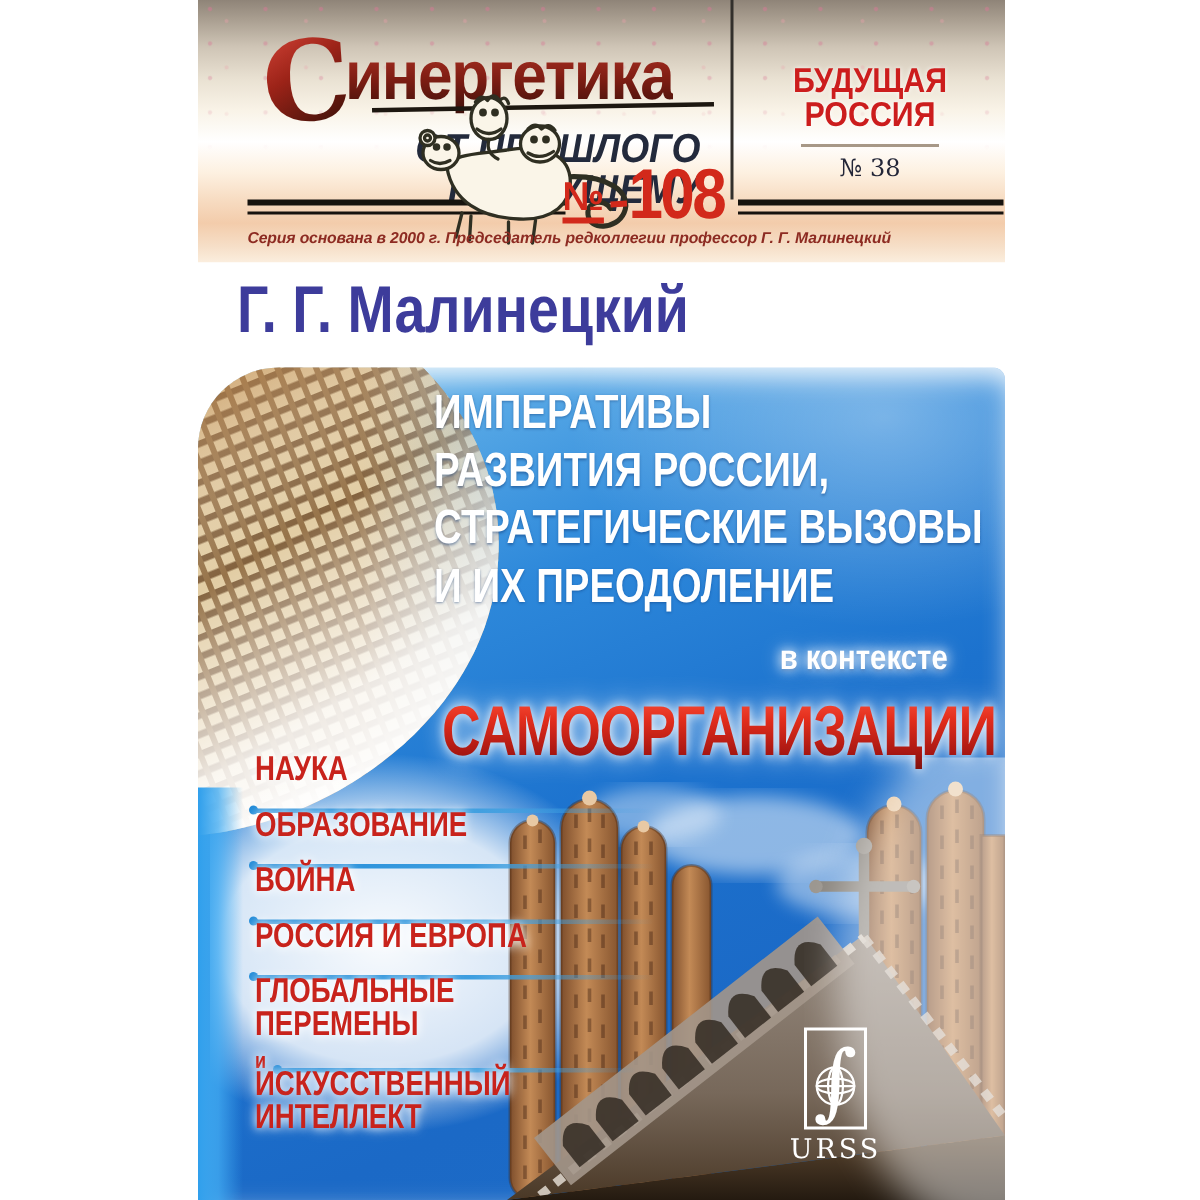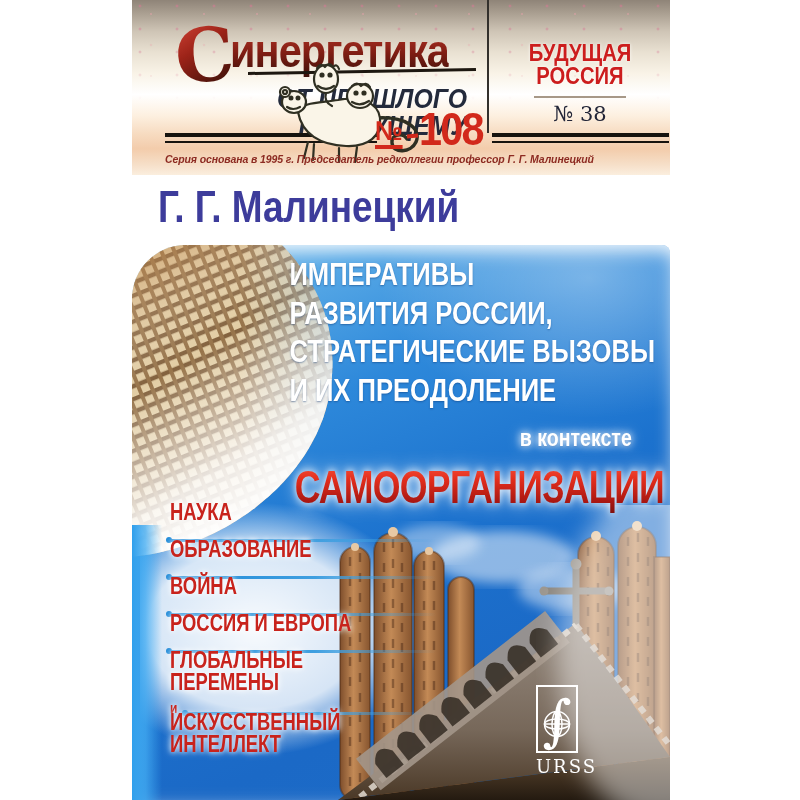--- a/index.html
+++ b/index.html
@@ -47,21 +47,21 @@
   .issue .num{font-weight:bold;font-size:47px;line-height:.82;letter-spacing:-2px;
     transform:scaleX(.88);transform-origin:0 0;}
 
   .series-note{position:absolute;left:33px;top:153px;width:470px;font-size:10.5px;font-style:italic;
     font-weight:bold;color:#8d2b22;white-space:nowrap;letter-spacing:-.1px;}
 
   .future{position:absolute;left:360px;top:42px;width:176px;text-align:center;}
   .future .fline{font-weight:bold;font-size:23px;line-height:23px;color:#cc1d1d;
     transform:scaleX(.88);transform-origin:50% 50%;text-shadow:0 0 4px rgba(255,255,255,.8);}
   .future .frule{width:92px;height:1.5px;background:#a79887;margin:8px auto 4px;}
-  .future .fissue{font-family:"DejaVu Serif",serif;font-size:21px;color:#232638;}
+  .future .fissue{font-family:"DejaVu Serif",serif;font-size:16px;color:#232638;}
 
   
   .dragon{position:absolute;left:140px;top:50px;}
 
   
   .author-band{position:absolute;left:0;top:175px;width:538px;height:84px;background:#fff;}
   .author{position:absolute;left:26px;top:7px;font-size:44px;font-weight:bold;color:#3d3c9b;
     transform:scaleX(.84);transform-origin:0 50%;letter-spacing:0;white-space:nowrap;}
 
   
@@ -95,21 +95,21 @@
     white-space:pre-line;transform:scaleX(.8);transform-origin:0 50%;
     text-shadow:0 0 6px rgba(255,255,255,.95),0 0 10px rgba(255,255,255,.8);}
   .topic.small{font-size:15px;}
   .rule{position:absolute;left:36px;width:268px;height:2.5px;z-index:4;
     background:linear-gradient(90deg,#1f8ad8 0%,#3f9fe0 55%,rgba(130,195,240,0) 100%);}
   .rule::before{content:"";position:absolute;left:-2px;top:-2px;width:6px;height:6px;border-radius:50%;background:#1f8ad8;}
   .rule.short{width:240px;}
 
   .urss{position:absolute;left:404px;top:440px;z-index:6;width:42px;height:68px;
     border:2px solid #fff;box-sizing:border-box;}
-  .urss-label{position:absolute;left:385px;top:511px;z-index:6;width:80px;text-align:right;
+  .urss-label{position:absolute;left:385px;top:511px;z-index:6;width:80px;text-align:center;
     font-family:"DejaVu Serif",serif;font-size:18px;letter-spacing:2px;color:#fff;}
 </style>
 </head>
 <body>
 
 <div class="stage">
   <div class="cover">
 
     <div class="band">
       <div class="vdivider"></div>
@@ -146,21 +146,21 @@
           <path d="M80,52 Q88,57 97,51" fill="none"></path>
         </g>
       </svg>
 
       <div class="issue">
         <span class="no">№</span>
         <span class="dash"></span>
         <span class="num">108</span>
       </div>
 
-      <div class="series-note">Серия основана в 1995 г. Председатель редколлегии профессор Г. Г. Малинецкий</div>
+      <div class="series-note">Серия основана в 2000 г. Председатель редколлегии профессор Г. Г. Малинецкий</div>
 
       <div class="future">
         <div class="fline">БУДУЩАЯ</div>
         <div class="fline">РОССИЯ</div>
         <div class="frule"></div>
         <div class="fissue">№ 38</div>
       </div>
     </div>
 
     <div class="author-band">

